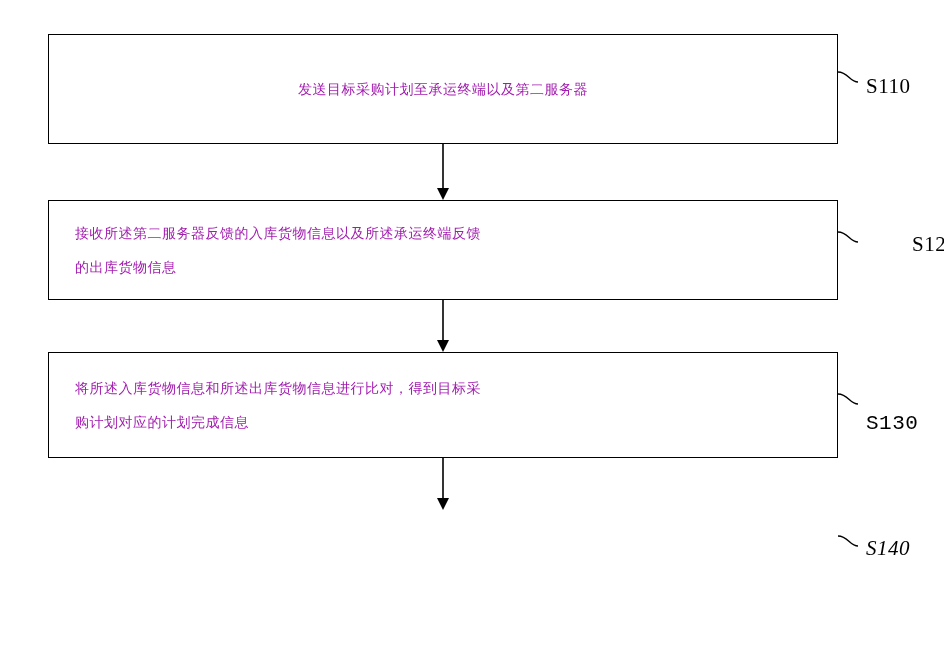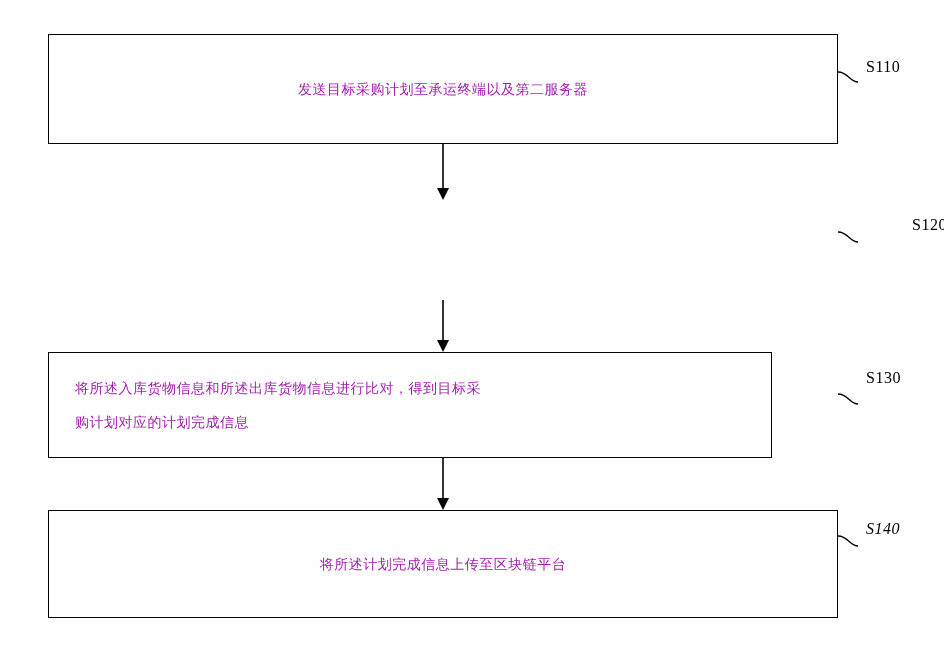--- a/index.html
+++ b/index.html
@@ -38,39 +38,40 @@
     letter-spacing: 0.5px;
     color: #a21caf;
     white-space: pre-line;
   }
   .step-text.left {
     text-align: left;
     width: 100%;
   }
   .label {
     position: absolute;
-    font-size: 16px;
+    font-size: 21px;
     color: #000000;
     letter-spacing: 0.5px;
     font-family: "Liberation Serif", serif;
+    margin-top: 16px;
   }
   .connector {
     position: absolute;
     left: 0;
     top: 0;
   }
   
   #box-0 { left: 48px;  top: 34px;  width: 790px; height: 110px; }
   #box-1 { left: 48px;  top: 200px; width: 790px; height: 100px; }
-  #box-2 { left: 48px;  top: 352px; width: 724px; height: 106px; }
+  #box-2 { left: 48px;  top: 352px; width: 790px; height: 106px; }
   #box-3 { left: 48px;  top: 510px; width: 790px; height: 108px; }
 
   #label-0 { left: 866px; top: 58px; }
   #label-1 { left: 912px; top: 216px; }
-  #label-2 { left: 866px; top: 369px; }
+  #label-2 { left: 866px; top: 396px; font-family: Liberation Mono, monospace; }
   #label-3 { left: 866px; top: 520px; font-style: italic; }
 </style>
 </head>
 <body>
 
 <div id="page">
 
   <svg class="connector" width="944" height="672" viewBox="0 0 944 672">
 
     <line x1="443" y1="144" x2="443" y2="192" stroke="#000000" stroke-width="1.6"></line>
@@ -86,26 +87,27 @@
     <path d="M838 232 C 848 232, 850 242, 858 242" stroke="#000000" stroke-width="1.4" fill="none"></path>
     <path d="M838 394 C 848 394, 850 404, 858 404" stroke="#000000" stroke-width="1.4" fill="none"></path>
     <path d="M838 536 C 848 536, 850 546, 858 546" stroke="#000000" stroke-width="1.4" fill="none"></path>
   </svg>
 
   <div class="step-box" id="box-0">
     <div class="step-text">发送目标采购计划至承运终端以及第二服务器</div>
   </div>
   <div class="label" id="label-0">S110</div>
 
+  <div class="step-box" id="box-1">
+    <div class="step-text left">接收所述第二服务器反馈的入库货物信息以及所述承运终端反馈
+的出库货物信息</div>
+  </div>
   <div class="label" id="label-1">S120</div>
 
   <div class="step-box" id="box-2">
     <div class="step-text left">将所述入库货物信息和所述出库货物信息进行比对，得到目标采
 购计划对应的计划完成信息</div>
   </div>
   <div class="label" id="label-2">S130</div>
 
-  <div class="step-box" id="box-3">
-    <div class="step-text">将所述计划完成信息上传至区块链平台</div>
-  </div>
   <div class="label" id="label-3">S140</div>
 
 </div>
 
 </body></html>

